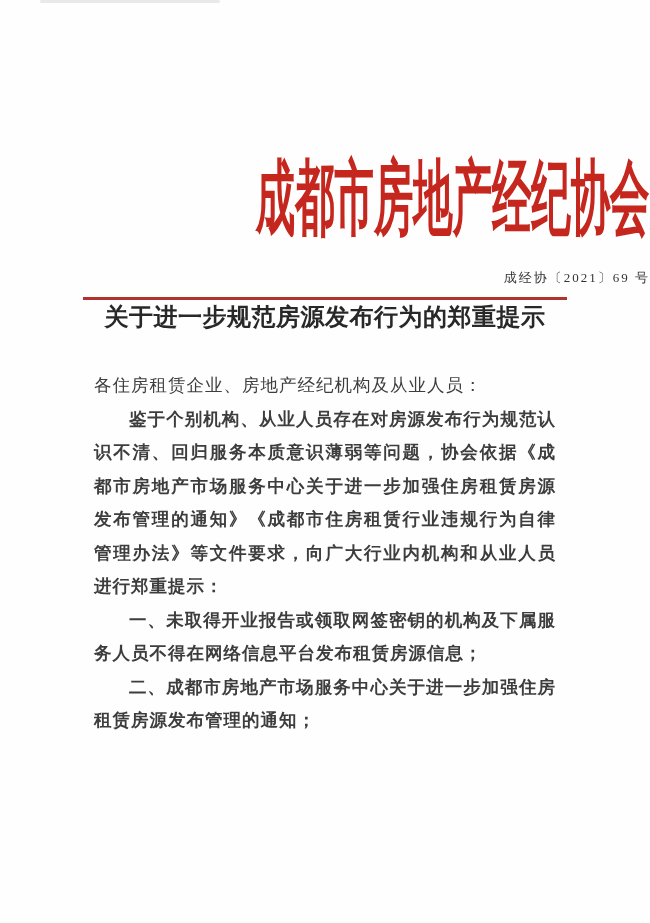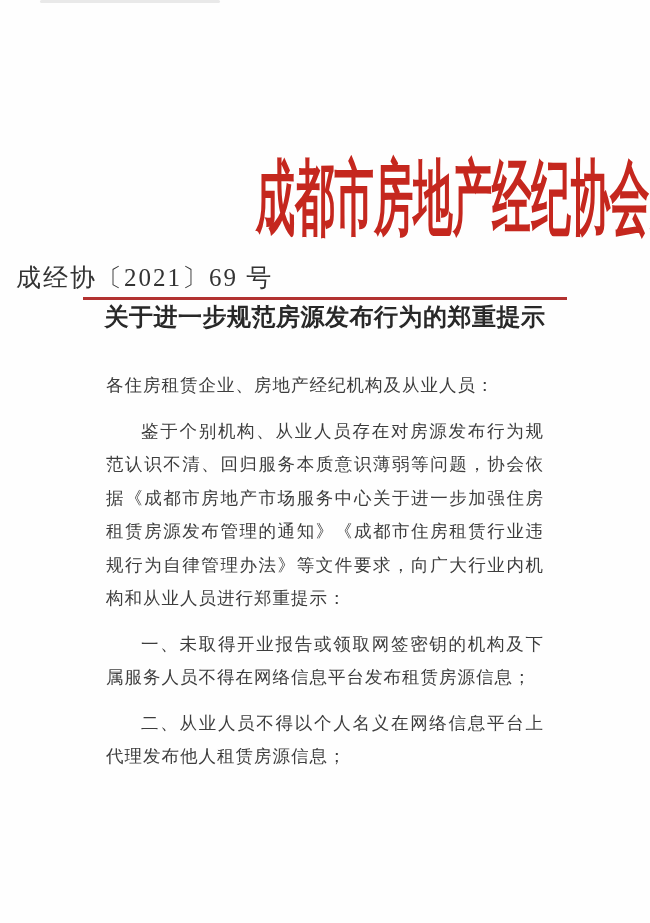--- a/index.html
+++ b/index.html
@@ -31,22 +31,22 @@
     transform: scaleX(0.48);
     transform-origin: center;
     font-size: 82px;
     line-height: 1.0;
     font-weight: 700;
     color: var(--letterhead-red, #c5271e);
     letter-spacing: 0;
   }
   .doc-number {
     margin-top: 26px;
-    text-align: left;
-    font-size: 25px;
+    text-align: right;
+    font-size: 13px;
     line-height: 24px;
     color: var(--doc-number-text, #333333);
     letter-spacing: 2px;
     padding-left: 16px;
   }
   .red-rule {
     margin: 7px auto 0 auto;
     width: 484px;
     height: 3px;
     background: var(--rule-red, #b23230);
@@ -61,22 +61,22 @@
   }
   .body-block {
     width: 462px;
     margin: 35px auto 0 auto;
     font-size: 17.5px;
     line-height: 33.5px;
     color: var(--body-text, #3d3d3d);
     letter-spacing: 1px;
     text-align: justify;
   }
-  .body-block p { margin: 12px; }
-  .body-block p.indent { text-indent: 2em; }
+  .body-block p { margin: 0; }
+  .body-block p.indent { text-indent: 2em; font-weight: bold; }
 </style>
 </head>
 <body>
 
 <div class="page">
 
   <div class="scan-edge"></div>
 
   <div class="letterhead">
     <span class="stretch">成都市房地产经纪协会文件</span>
@@ -85,16 +85,16 @@
   <div class="doc-number">成经协〔2021〕69 号</div>
 
   <div class="red-rule"></div>
 
   <h1 class="doc-title">关于进一步规范房源发布行为的郑重提示</h1>
 
   <div class="body-block">
     <p>各住房租赁企业、房地产经纪机构及从业人员：</p>
     <p class="indent">鉴于个别机构、从业人员存在对房源发布行为规范认识不清、回归服务本质意识薄弱等问题，协会依据《成都市房地产市场服务中心关于进一步加强住房租赁房源发布管理的通知》《成都市住房租赁行业违规行为自律管理办法》等文件要求，向广大行业内机构和从业人员进行郑重提示：</p>
     <p class="indent">一、未取得开业报告或领取网签密钥的机构及下属服务人员不得在网络信息平台发布租赁房源信息；</p>
-    <p class="indent">二、从业人员不得以个人名义在网络信息平台上代理发布他人租赁房源信息；</p>
+    <p class="indent">二、成都市房地产市场服务中心关于进一步加强住房租赁房源发布管理的通知；</p>
   </div>
 
 </div>
 
 </body></html>

